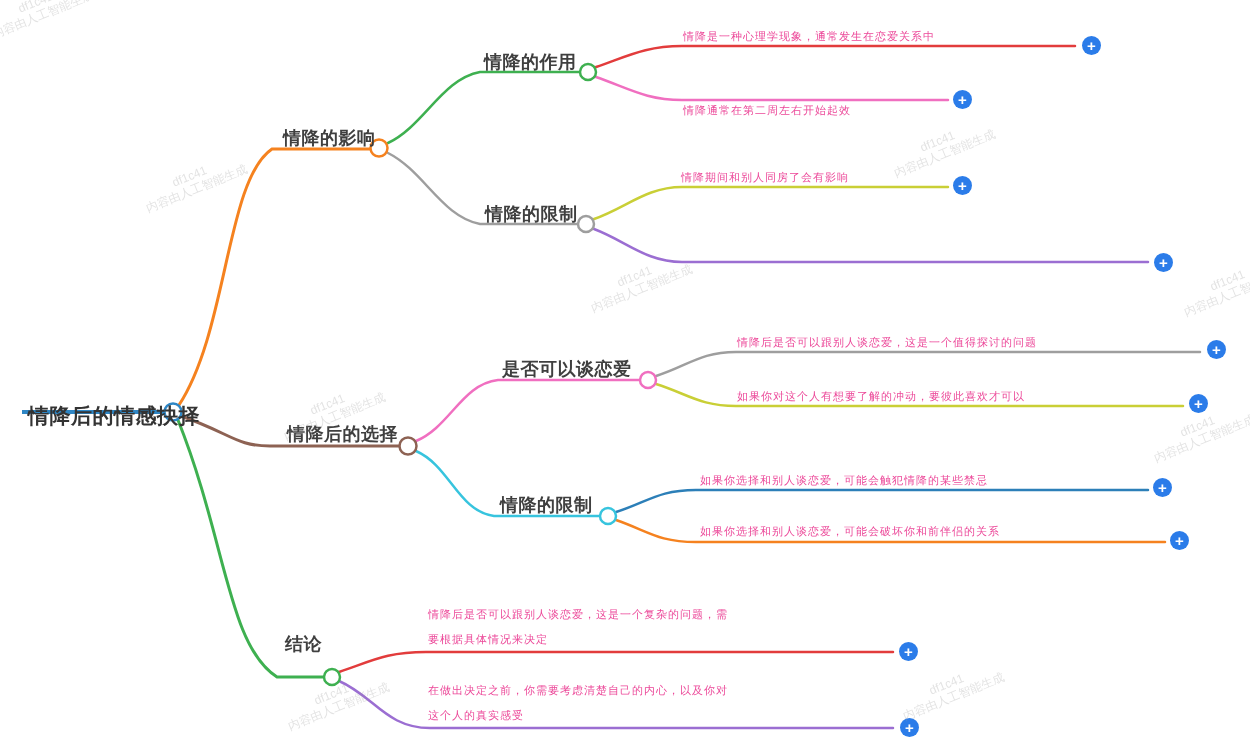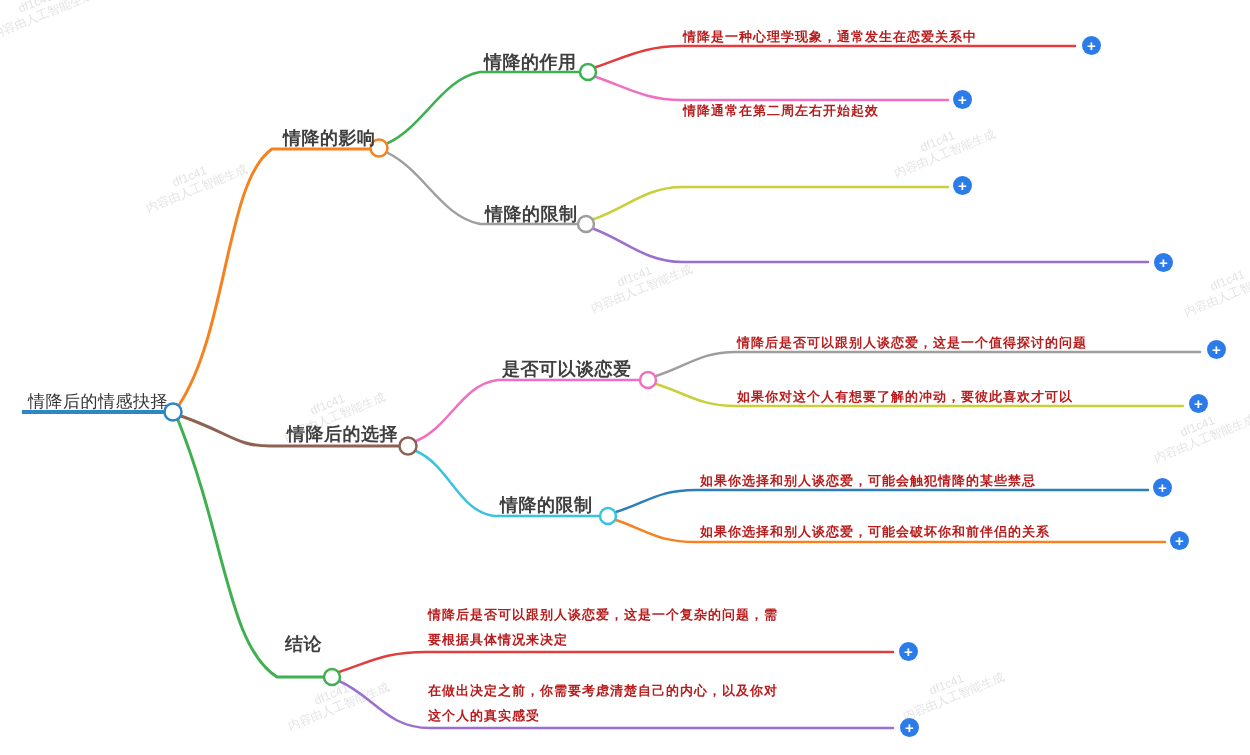--- a/index.html
+++ b/index.html
@@ -17,39 +17,39 @@
   .edges{
     position:absolute;
     left:0;top:0;
     width:1250px;height:755px;
   }
   .label{
     position:absolute;
     white-space:nowrap;
   }
   .root-label{
-    font-size:17px;
-    font-weight:normal;
+    font-size:21px;
+    font-weight:bold;
     color:#333333;
     letter-spacing:0.5px;
+    margin-top:12px;
   }
   .branch-label{
     font-size:18px;
     font-weight:bold;
     color:#3f3f3f;
     letter-spacing:0.5px;
     text-align:center;
   }
   .leaf-label{
-    font-size:13px;
-    color:#b91c1c;
+    font-size:11px;
+    color:#ec4899;
     letter-spacing:1px;
     line-height:25px;
     white-space:pre-line;
-    font-weight:bold;
   }
   .plus{
     position:absolute;
     width:19px;height:19px;
     border-radius:50%;
     background:#2b7ce9;
     color:#ffffff;
     font-size:15px;
     font-weight:bold;
     line-height:1;
@@ -118,20 +118,21 @@
   <div class="label branch-label" style="left:485px;top:202px;">情降的限制</div>
 
   <div class="label branch-label" style="left:287px;top:422px;">情降后的选择</div>
   <div class="label branch-label" style="left:502px;top:357px;">是否可以谈恋爱</div>
   <div class="label branch-label" style="left:500px;top:493px;">情降的限制</div>
 
   <div class="label branch-label" style="left:285px;top:632px;">结论</div>
 
   <div class="label leaf-label" style="left:683px;top:24px;">情降是一种心理学现象，通常发生在恋爱关系中</div>
   <div class="label leaf-label" style="left:683px;top:78px;margin-top:20px;">情降通常在第二周左右开始起效</div>
+  <div class="label leaf-label" style="left:681px;top:165px;">情降期间和别人同房了会有影响</div>
 
   <div class="label leaf-label" style="left:737px;top:330px;">情降后是否可以跟别人谈恋爱，这是一个值得探讨的问题</div>
   <div class="label leaf-label" style="left:737px;top:384px;">如果你对这个人有想要了解的冲动，要彼此喜欢才可以</div>
   <div class="label leaf-label" style="left:700px;top:468px;">如果你选择和别人谈恋爱，可能会触犯情降的某些禁忌</div>
   <div class="label leaf-label" style="left:700px;top:519px;">如果你选择和别人谈恋爱，可能会破坏你和前伴侣的关系</div>
 
   <div class="label leaf-label" style="left:428px;top:678px;">在做出决定之前，你需要考虑清楚自己的内心，以及你对
 这个人的真实感受</div>
   <div class="label leaf-label" style="left:428px;top:602px;">情降后是否可以跟别人谈恋爱，这是一个复杂的问题，需
 要根据具体情况来决定</div>

